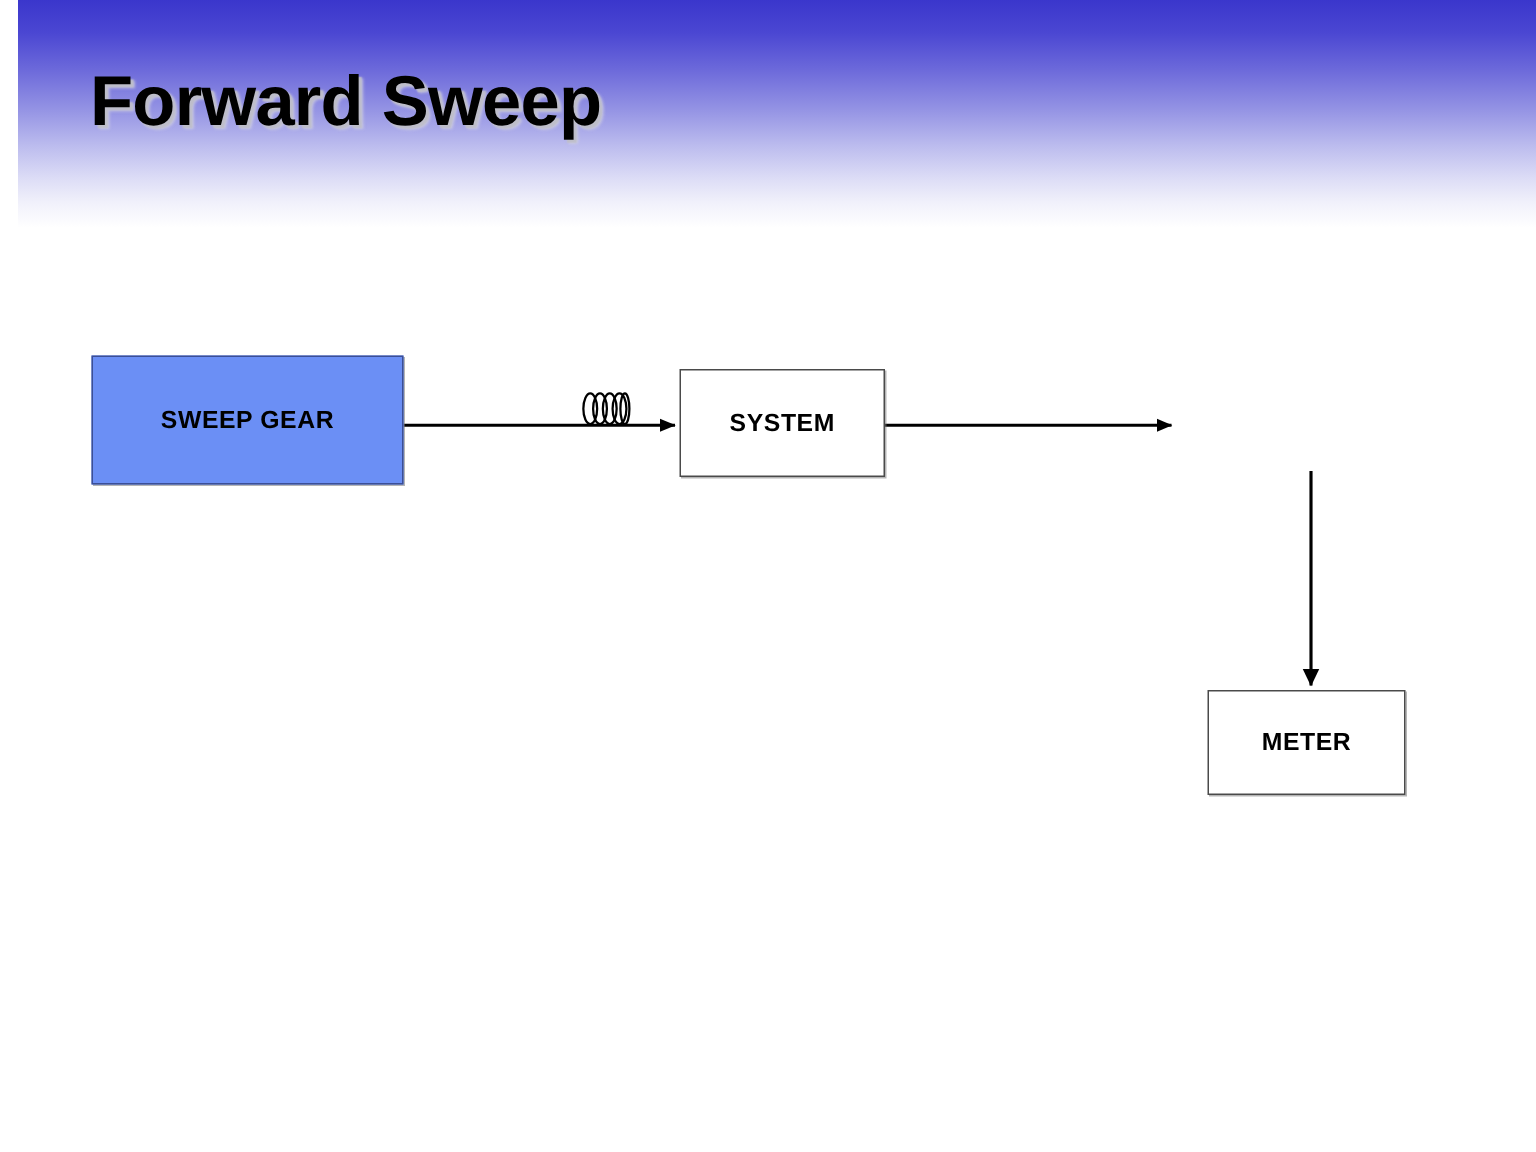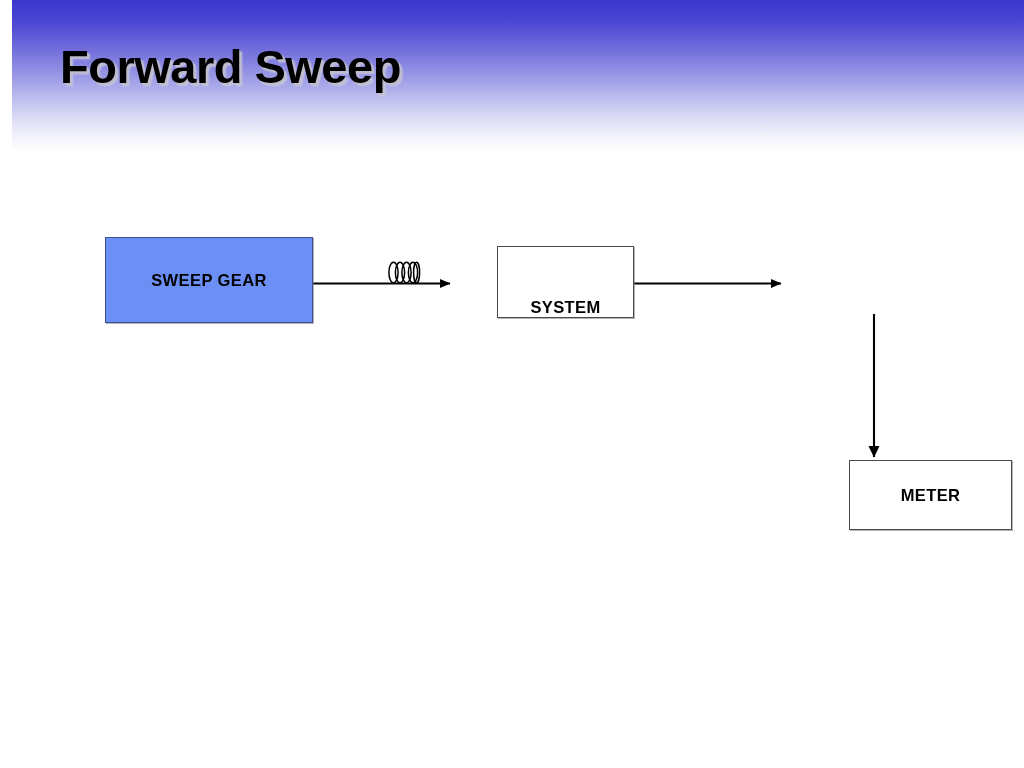--- a/index.html
+++ b/index.html
@@ -78,31 +78,30 @@
     display: flex;
     align-items: center;
     justify-content: center;
     font-size: 16.5px;
     font-weight: bold;
     color: #000000;
     letter-spacing: 0.4px;
     background: #ffffff;
     border: 1px solid #4a4a4a;
     box-shadow: 1px 1px 0 rgba(120,120,120,0.55);
-    margin-left: 44px;
   }
   .node.filled {
     background: #6b8ff5;
     border: 1px solid #3b4f96;
   }
 
   #node-sweep-gear { left: 49px;  top: 237px; width: 208px; height: 86px; }
-  #node-system     { left: 441px; top: 246px; width: 137px; height: 72px; align-items: flex-end; }
+  #node-system     { left: 441px; top: 246px; width: 137px; height: 72px; }
   #node-amplifier  { left: 772px; top: 247px; width: 167px; height: 67px; }
-  #node-meter      { left: 793px; top: 460px; width: 163px; height: 70px; }
+  #node-meter      { left: 793px; top: 460px; width: 132px; height: 70px; }
 </style>
 </head>
 <body>
 
 <div id="slide">
 
   <div id="header-band"></div>
 
   <div id="slide-title">Forward Sweep</div>
 

